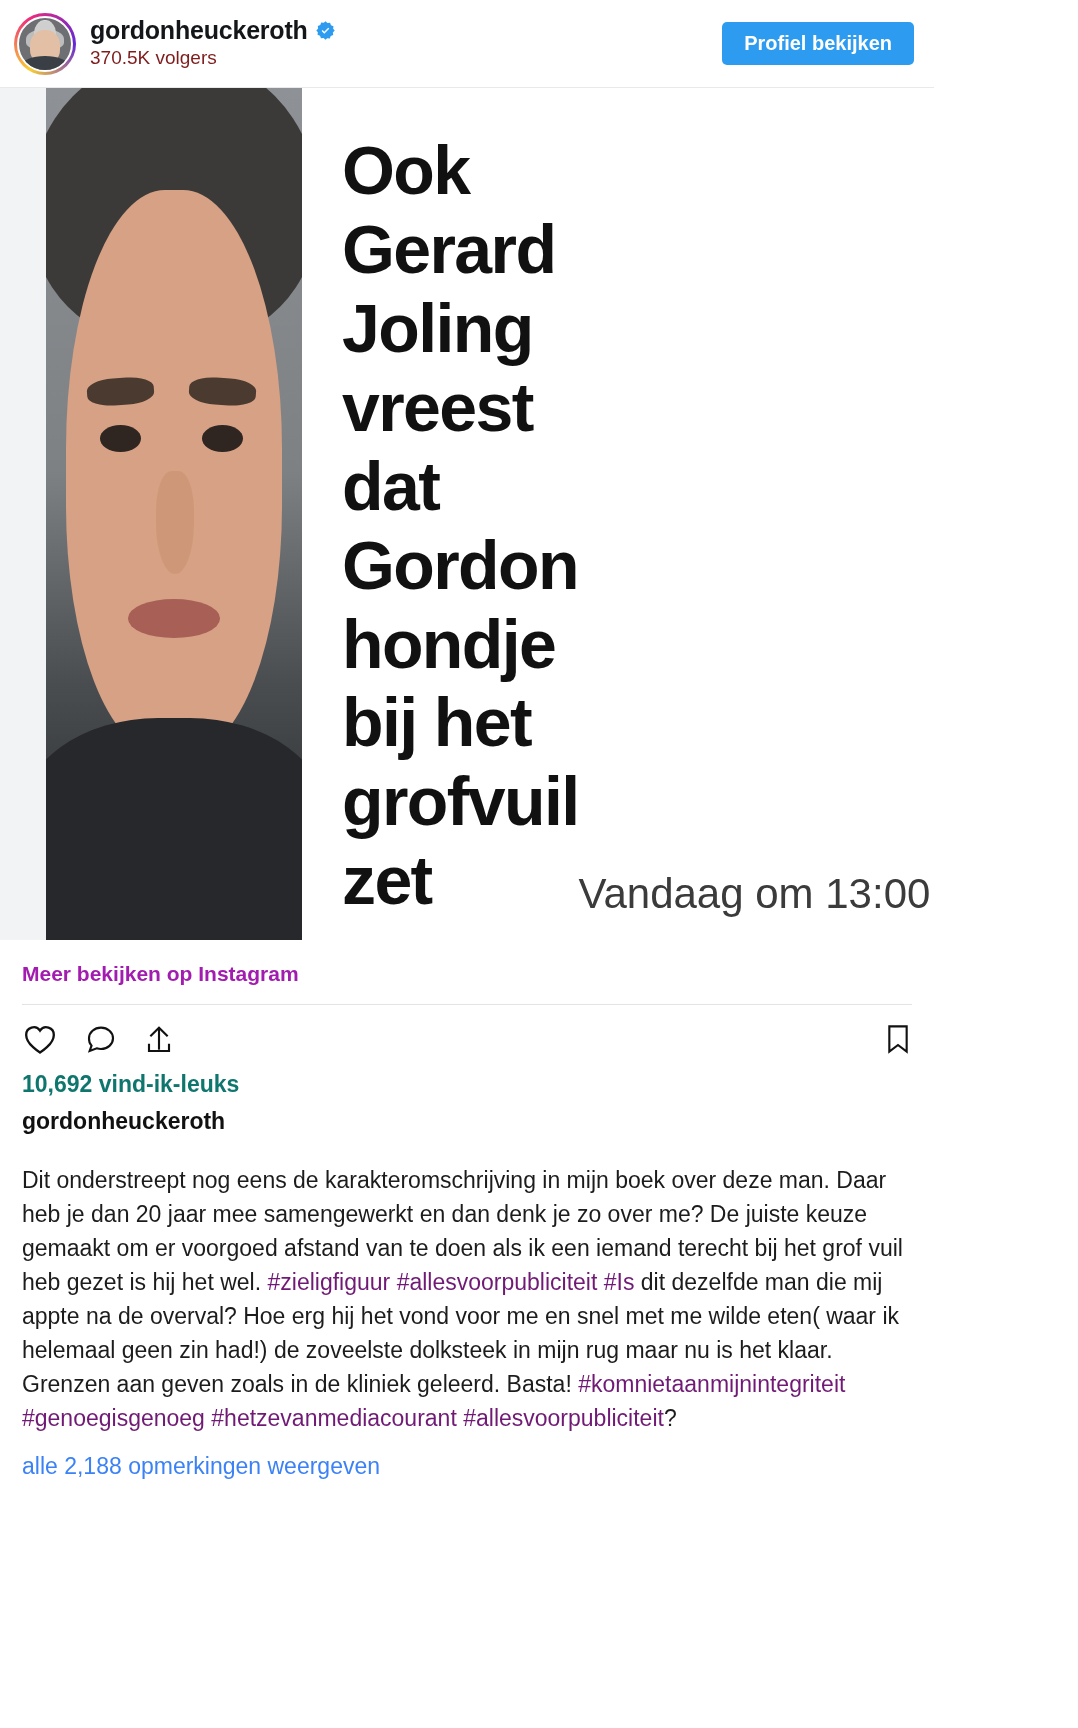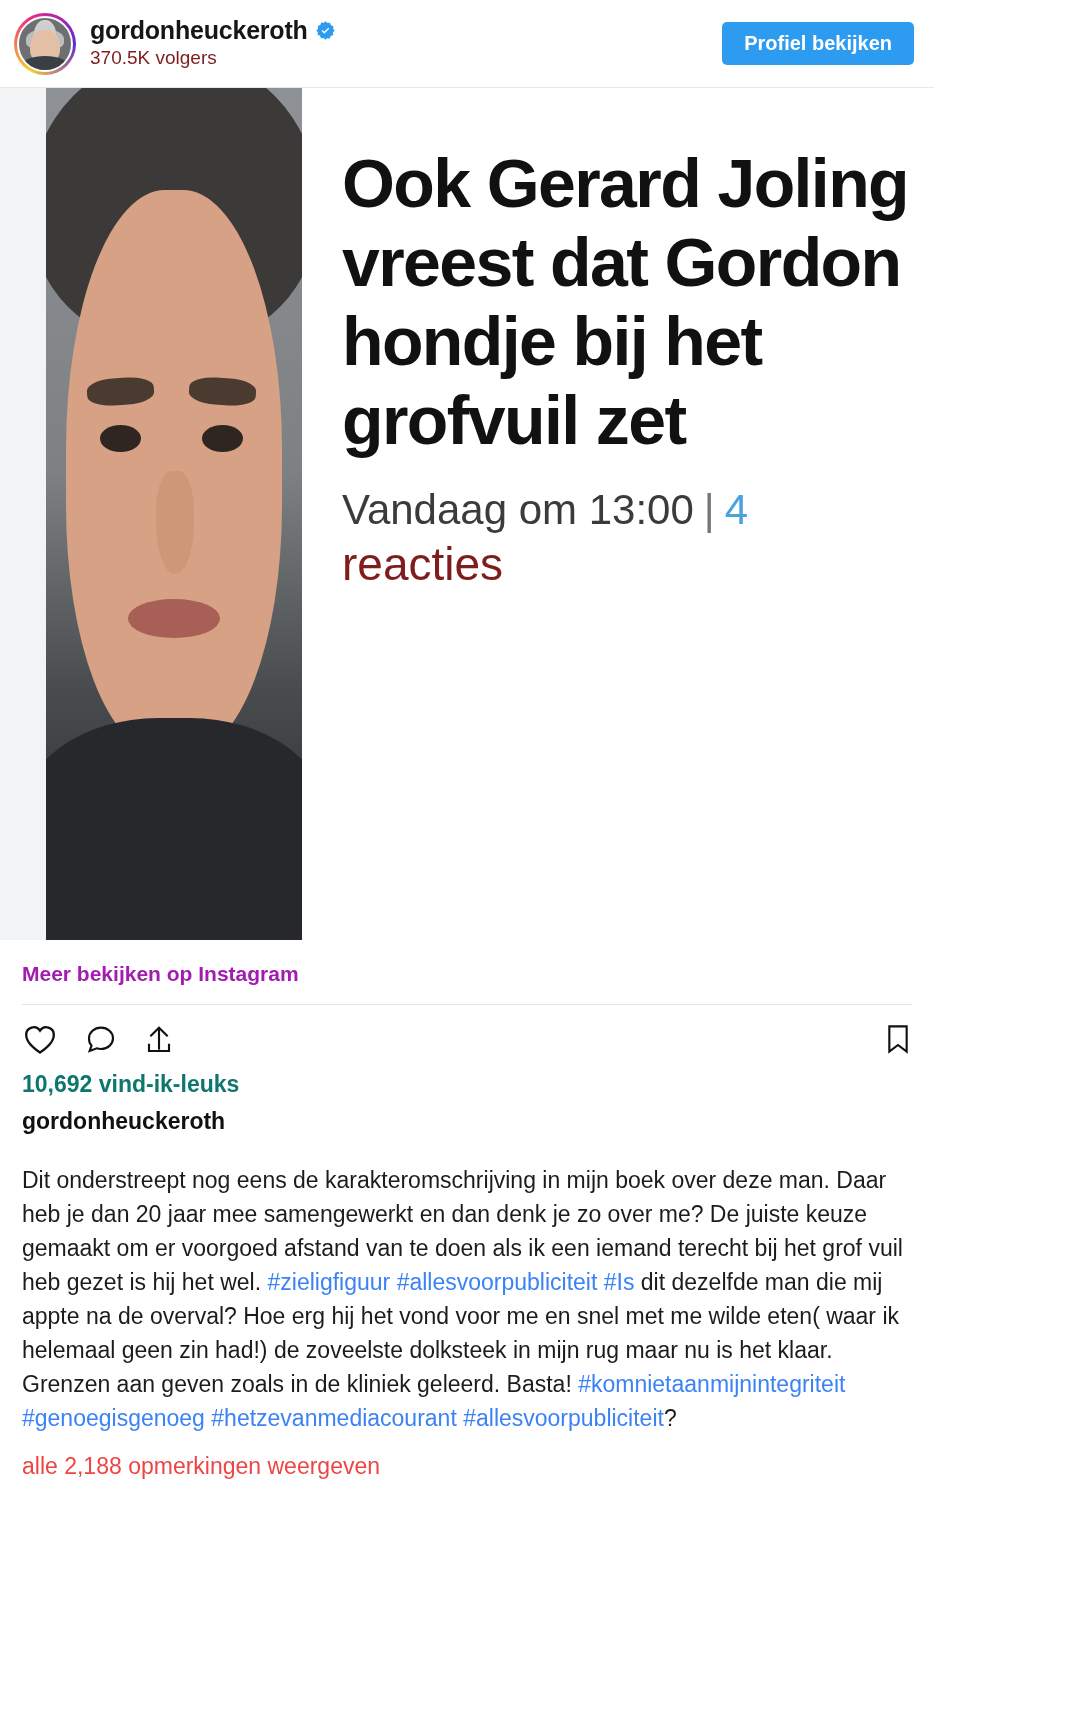--- a/index.html
+++ b/index.html
@@ -183,23 +183,24 @@
     position: absolute;
     left: -10%; bottom: 0;
     width: 120%; height: 26%;
     background: #26282b;
     border-radius: 45% 45% 0 0;
   }
   .caption-area {
     flex: 1 1 auto;
     padding: 30px 24px 20px 40px;
     display: flex;
-    flex-direction: column;
+    flex-direction: row;
     justify-content: flex-start;
     overflow: hidden;
+    align-items: flex-end;
   }
   .headline {
     font-size: 68px;
     font-weight: bold;
     line-height: 1.16;
     color: #111111;
     letter-spacing: -1.6px;
     margin-top: 26px;
   }
   .submeta {
@@ -245,25 +246,25 @@
     font-size: 23px;
     font-weight: bold;
     color: #111;
   }
   .body-text {
     padding: 28px 22px 0 22px;
     font-size: 23px;
     line-height: 1.48;
     color: #1c1c1c;
   }
-  .body-text .tag { color: #3b82f6; }
+  .body-text .tag { color: #701a75; }
   .comments-link {
     padding: 18px 25px 30px 22px;
     font-size: 23px;
-    color: #ef4444;
+    color: #3b82f6;
     cursor: pointer;
   }
 </style>
 </head>
 <body>
 
 <div class="page">
 
   <div class="ig-header">
     <div class="avatar-ring">

